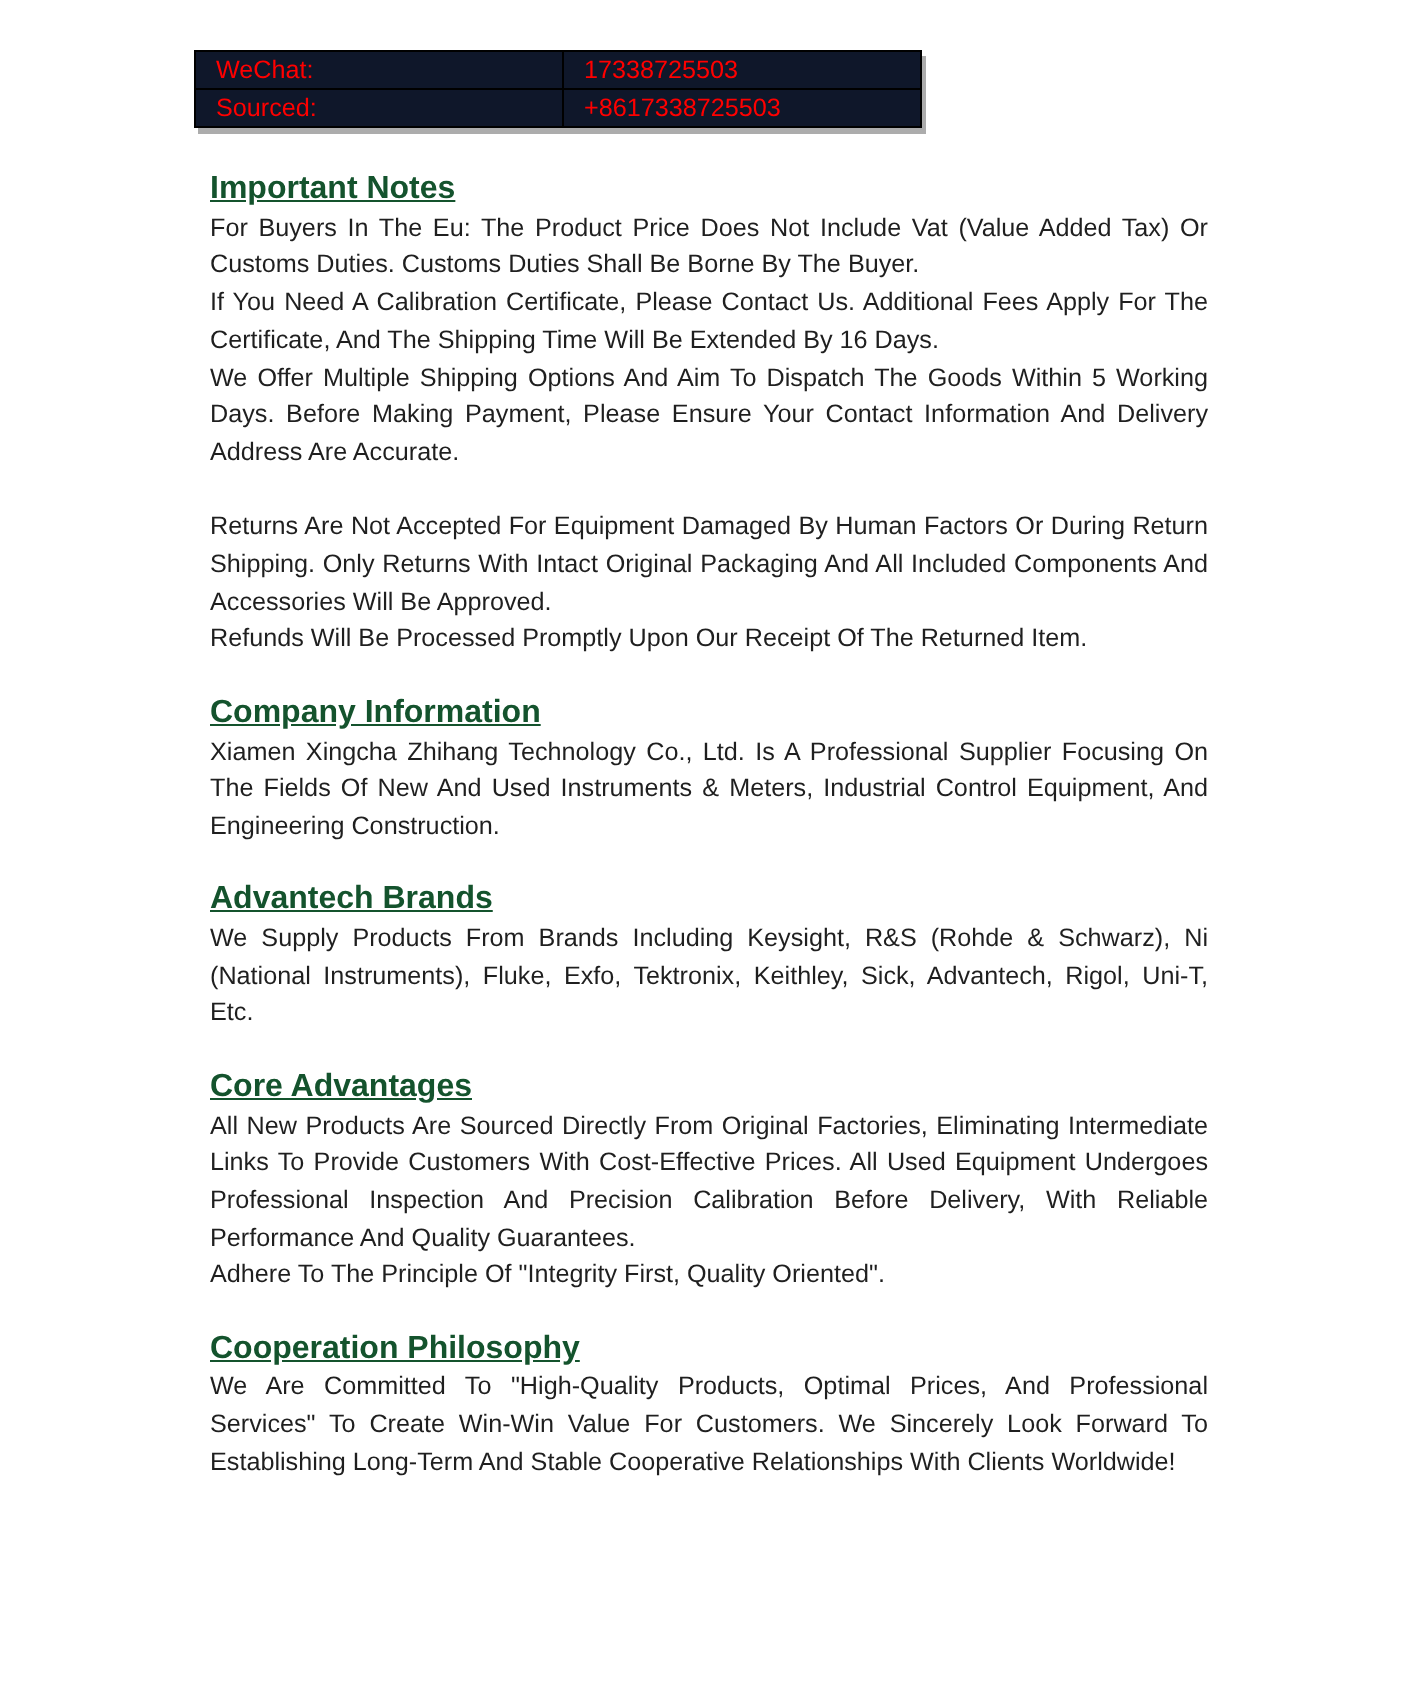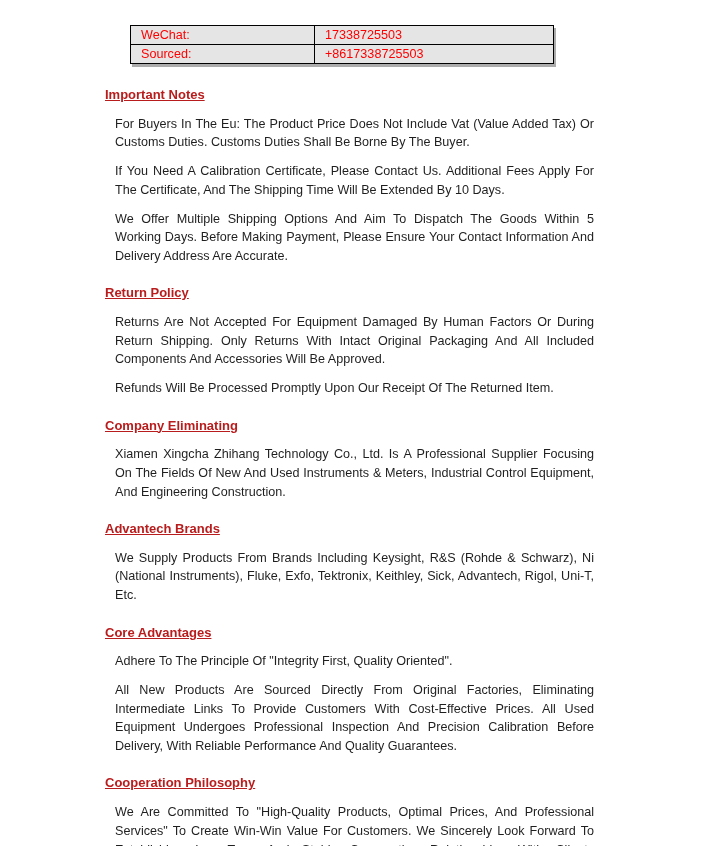--- a/index.html
+++ b/index.html
@@ -12,25 +12,24 @@
     font-family: "Liberation Sans", sans-serif;
     color: #1f1f1f;
   }
   .page { position: absolute; inset: 0; background: #ffffff; }
 
   
   .contact-table {
     position: absolute;
     top: 25px;
     left: 97px;
-    width: 424px;
+    width: 364px;
     border-collapse: collapse;
     box-shadow: 2px 3px 0 rgba(128,128,128,0.65);
-    background: #e5e5e5;
-    margin-left: 33px;
+    background: #0f172a;
   }
   .contact-table td {
     border: 1px solid #000000;
     height: 19px;
     padding: 1px 4px 1px 10px;
     font-size: 12.6px;
     color: #ff0000;
     vertical-align: middle;
     white-space: nowrap;
   }
@@ -40,29 +39,29 @@
   .content {
     position: absolute;
     top: 86px;
     left: 105px;
     width: 499px;
     font-size: 12.6px;
     line-height: 18.7px;
   }
   .section + .section { margin-top: 18.7px; }
   .sec-title {
-    font-size: 13px;
+    font-size: 16px;
     font-weight: bold;
-    color: #b91c1c;
+    color: #14532d;
     text-decoration: underline;
     line-height: 18.7px;
   }
   .content p {
     text-align: justify;
-    margin: 10px;
+    margin: 0;
   }
 </style>
 </head>
 <body>
 
 <div class="page">
 
   <table class="contact-table">
     <tbody>
       <tr>
@@ -74,44 +73,43 @@
         <td>+8617338725503</td>
       </tr>
     </tbody>
   </table>
 
   <div class="content">
 
     <div class="section">
       <h2 class="sec-title">Important Notes</h2>
       <p>For Buyers In The Eu: The Product Price Does Not Include Vat (Value Added Tax) Or Customs Duties. Customs Duties Shall Be Borne By The Buyer.</p>
-      <p>If You Need A Calibration Certificate, Please Contact Us. Additional Fees Apply For The Certificate, And The Shipping Time Will Be Extended By 10 Days.</p>
+      <p>If You Need A Calibration Certificate, Please Contact Us. Additional Fees Apply For The Certificate, And The Shipping Time Will Be Extended By 16 Days.</p>
       <p>We Offer Multiple Shipping Options And Aim To Dispatch The Goods Within 5 Working Days. Before Making Payment, Please Ensure Your Contact Information And Delivery Address Are Accurate.</p>
     </div>
 
     <div class="section">
-      <h2 class="sec-title">Return Policy</h2>
       <p>Returns Are Not Accepted For Equipment Damaged By Human Factors Or During Return Shipping. Only Returns With Intact Original Packaging And All Included Components And Accessories Will Be Approved.</p>
       <p>Refunds Will Be Processed Promptly Upon Our Receipt Of The Returned Item.</p>
     </div>
 
     <div class="section">
-      <h2 class="sec-title">Company Eliminating</h2>
+      <h2 class="sec-title">Company Information</h2>
       <p>Xiamen Xingcha Zhihang Technology Co., Ltd. Is A Professional Supplier Focusing On The Fields Of New And Used Instruments &amp; Meters, Industrial Control Equipment, And Engineering Construction.</p>
     </div>
 
     <div class="section">
       <h2 class="sec-title">Advantech Brands</h2>
       <p>We Supply Products From Brands Including Keysight, R&amp;S (Rohde &amp; Schwarz), Ni (National Instruments), Fluke, Exfo, Tektronix, Keithley, Sick, Advantech, Rigol, Uni-T, Etc.</p>
     </div>
 
     <div class="section">
       <h2 class="sec-title">Core Advantages</h2>
+      <p>All New Products Are Sourced Directly From Original Factories, Eliminating Intermediate Links To Provide Customers With Cost-Effective Prices. All Used Equipment Undergoes Professional Inspection And Precision Calibration Before Delivery, With Reliable Performance And Quality Guarantees.</p>
       <p>Adhere To The Principle Of "Integrity First, Quality Oriented".</p>
-      <p>All New Products Are Sourced Directly From Original Factories, Eliminating Intermediate Links To Provide Customers With Cost-Effective Prices. All Used Equipment Undergoes Professional Inspection And Precision Calibration Before Delivery, With Reliable Performance And Quality Guarantees.</p>
     </div>
 
     <div class="section">
       <h2 class="sec-title">Cooperation Philosophy</h2>
       <p>We Are Committed To "High-Quality Products, Optimal Prices, And Professional Services" To Create Win-Win Value For Customers. We Sincerely Look Forward To Establishing Long-Term And Stable Cooperative Relationships With Clients Worldwide!</p>
     </div>
 
   </div>
 </div>
 

